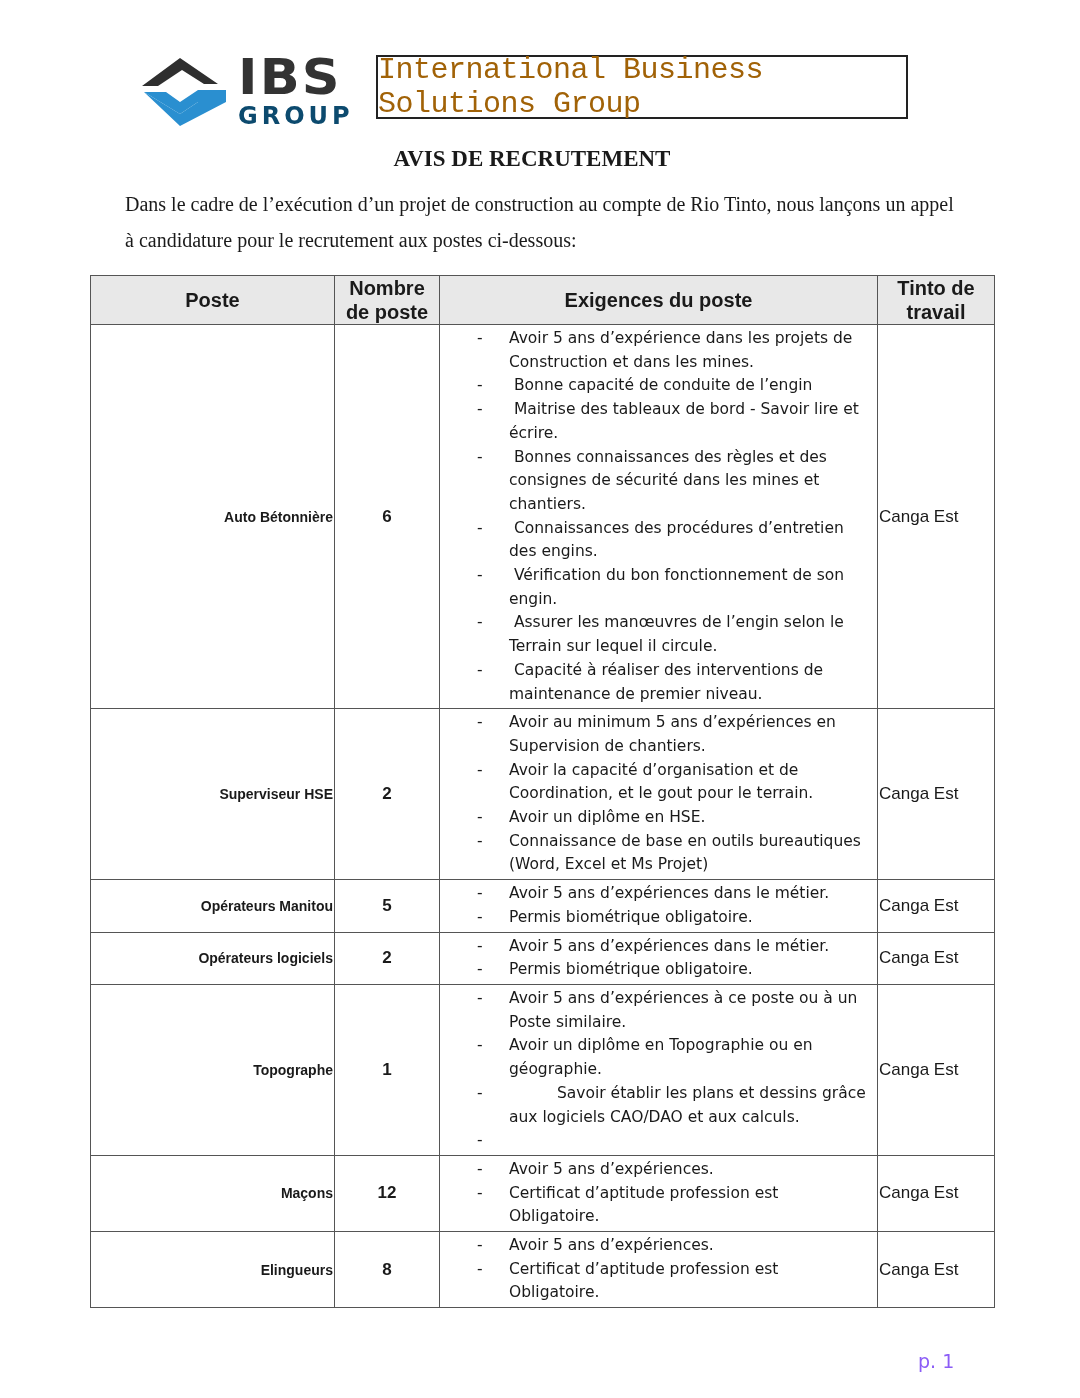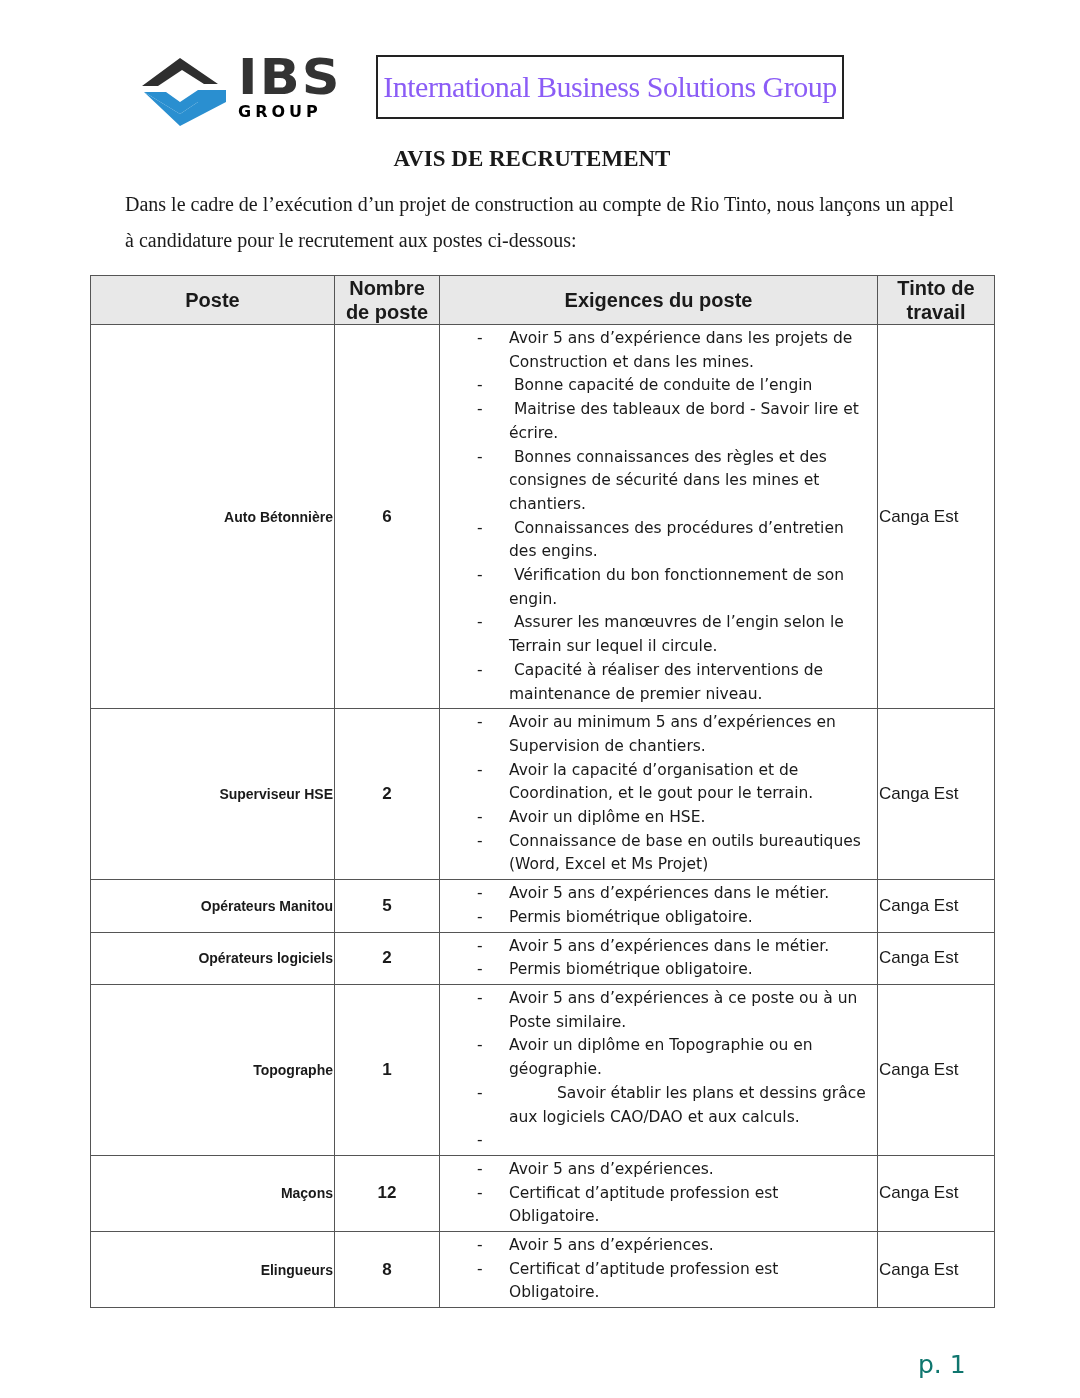--- a/index.html
+++ b/index.html
@@ -1,35 +1,35 @@
 <!DOCTYPE html>
 <html><head>
 <meta charset="utf-8">
 <style>
   html, body { margin: 0; padding: 0; background: #ffffff; }
   body { width: 1080px; height: 1398px; position: relative; overflow: hidden; color: #1a1a1a; }
   .header { position: absolute; left: 140px; top: 52px; width: 775px; height: 75px; }
   .logo-mark { position: absolute; left: 0; top: 4px; width: 90px; height: 70px; }
   .logo-text { position: absolute; left: 98px; top: 2px; }
   .logo-ibs { font-family: "DejaVu Sans", sans-serif; font-weight: bold; font-size: 50px; line-height: 46px; color: #333333; letter-spacing: 2px; transform: scaleX(1.05); transform-origin: left; }
-  .logo-group { font-family: "DejaVu Sans", sans-serif; font-weight: bold; font-size: 16px; color: #000000; letter-spacing: 4px; margin-top: 2px; }
-  .company-box { position: absolute; left: 236px; top: 3px; width: 468px; height: 64px; border: 2px solid #222; box-sizing: border-box; display: flex; align-items: center; justify-content: center; font-family: Liberation Serif, serif; font-size: 30px; color: #8b5cf6; letter-spacing: -0.5px; }
+  .logo-group { font-family: "DejaVu Sans", sans-serif; font-weight: bold; font-size: 24px; color: #0c4a6e; letter-spacing: 4px; margin-top: 2px; }
+  .company-box { position: absolute; left: 236px; top: 3px; width: 532px; height: 64px; border: 2px solid #222; box-sizing: border-box; display: flex; align-items: center; justify-content: center; font-family: Liberation Mono, monospace; font-size: 30px; color: #a16207; letter-spacing: -0.5px; }
   .title { position: absolute; left: 0; width: 1064px; top: 146px; text-align: center; font-family: "Liberation Serif", serif; font-weight: bold; font-size: 23px; color: #1a1a1a; }
   .intro { position: absolute; left: 125px; top: 186px; width: 840px; font-family: "Liberation Serif", serif; font-size: 20px; line-height: 36px; color: #1a1a1a; }
   table.jobs { position: absolute; left: 90px; top: 275px; width: 904px; border-collapse: collapse; table-layout: fixed; font-family: "Liberation Sans", sans-serif; }
   table.jobs th, table.jobs td { border: 1.5px solid #555; }
   table.jobs th { background: #e8e8e8; font-weight: bold; font-size: 20px; line-height: 24px; height: 48px; padding: 0; text-align: center; color: #1a1a1a; }
   td.poste { font-weight: bold; font-size: 14px; text-align: right; vertical-align: middle; }
   td.nombre { font-weight: bold; font-size: 17px; text-align: center; vertical-align: middle; }
   td.lieu { font-size: 17px; text-align: left; vertical-align: middle; }
   td.req { padding: 2px 0 2px 0; vertical-align: top; }
   ul.reqs { list-style: none; margin: 0; padding: 0; font-family: "DejaVu Sans", sans-serif; font-size: 15.5px; line-height: 23.7px; color: #1a1a1a; }
   ul.reqs li { position: relative; padding-left: 69px; padding-right: 8px; }
   ul.reqs li .dash { position: absolute; left: 37px; top: 0; }
-  .page-num { position: absolute; left: 918px; top: 1350px; font-family: "DejaVu Sans", sans-serif; font-size: 25px; color: #0f766e; }
+  .page-num { position: absolute; left: 918px; top: 1350px; font-family: "DejaVu Sans", sans-serif; font-size: 19px; color: #8b5cf6; }
 </style>
 </head>
 <body>
 
 <div class="header">
   <svg class="logo-mark" viewBox="0 0 90 70">
     <polygon points="2,30 40,2 78,28 64,28 42,14 18,30" fill="#2f2f2f"></polygon>
     <polygon points="4,36 40,58 58,46 86,46 40,70" fill="#2a8fd0"></polygon>
     <polygon points="4,36 26,36 40,46 58,34 86,34 86,46 58,46 40,58" fill="#2a8fd0"></polygon>
   </svg>

